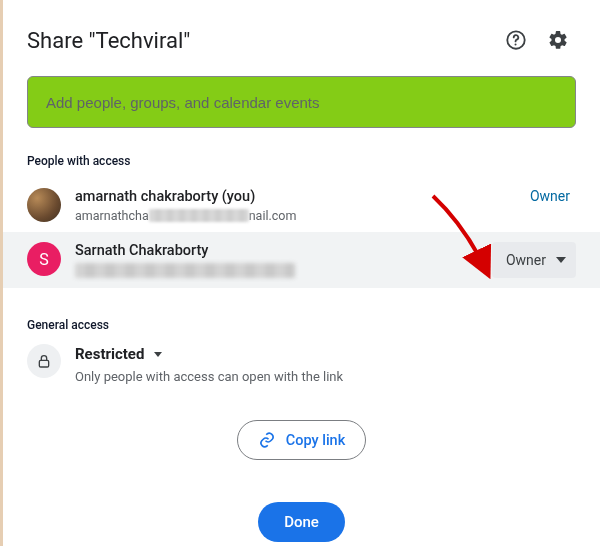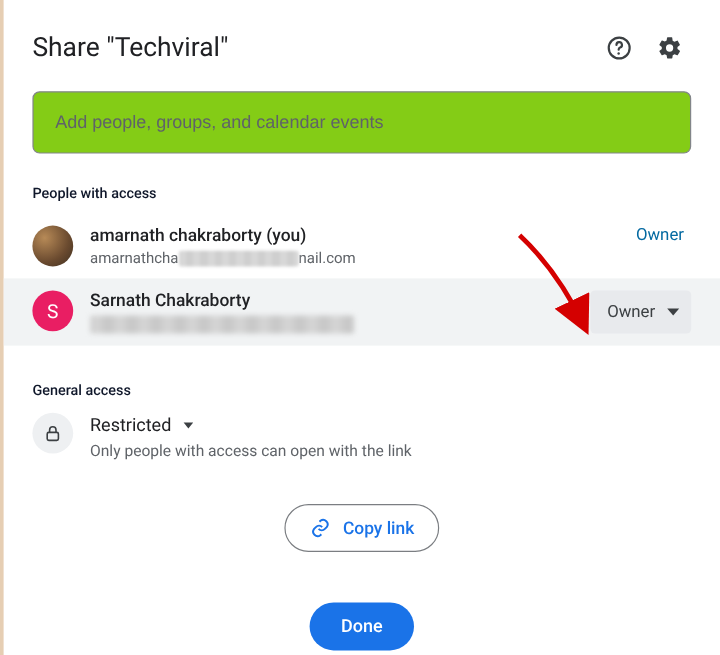--- a/index.html
+++ b/index.html
@@ -164,21 +164,21 @@
     justify-content: center;
     flex: 0 0 34px;
   }
   .ga-content { flex: 1; }
   .restricted-btn {
     display: inline-flex;
     align-items: center;
     gap: 10px;
     font-size: 15px;
     color: #202124;
-    font-weight: 400;
+    font-weight: 700;
     cursor: pointer;
   }
   .ga-sub {
     font-size: 13px;
     color: #5f6368;
     margin-top: 6px;
   }
   
   .footer {
     display: flex;

